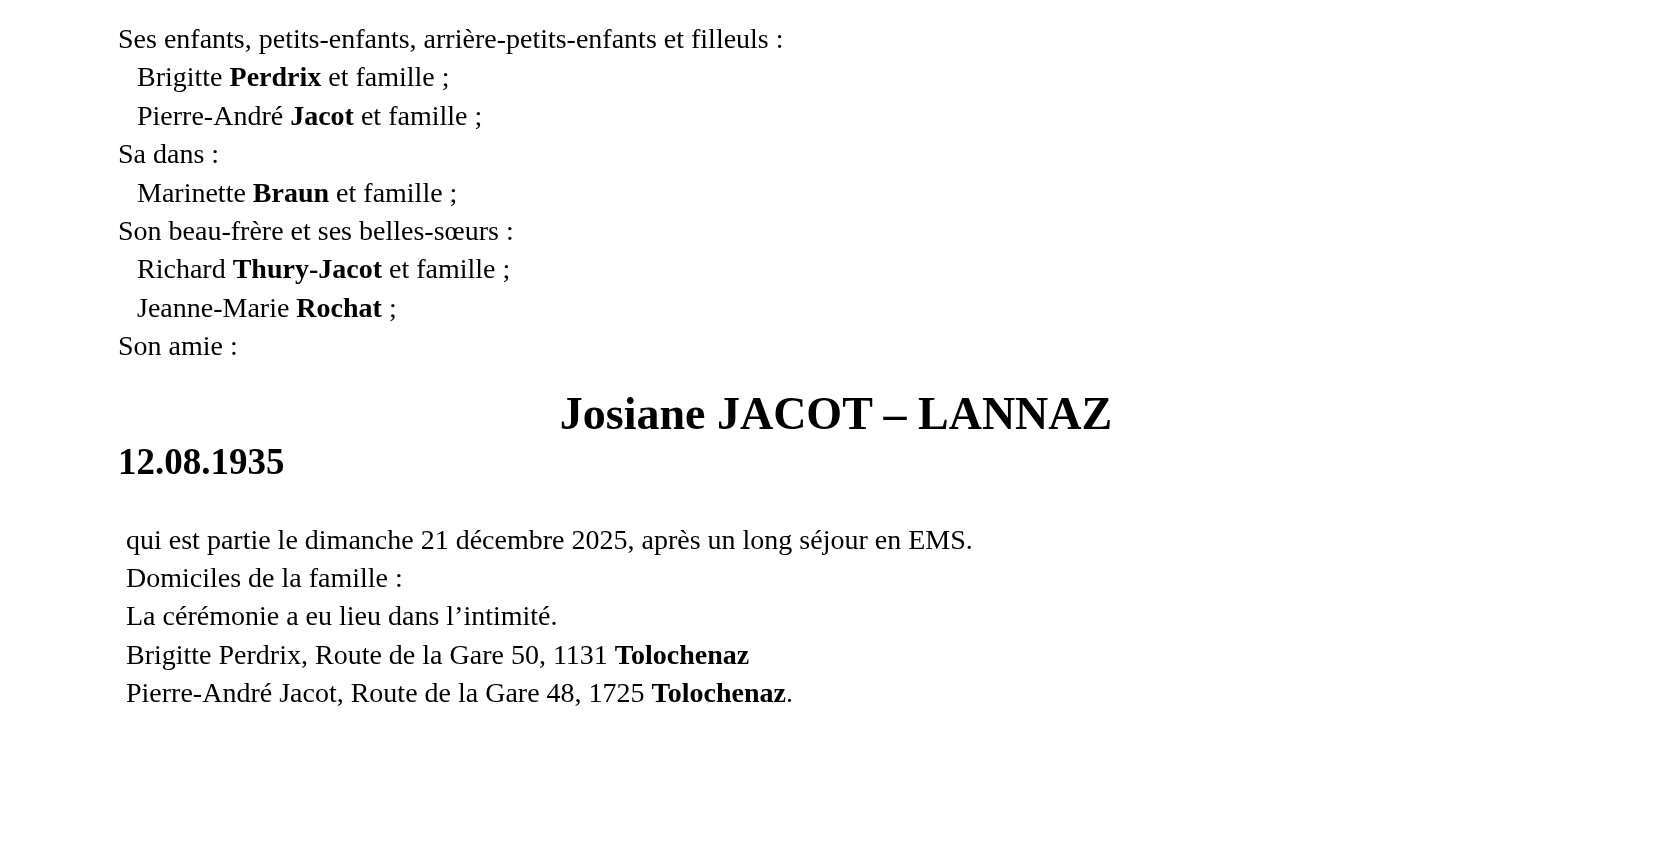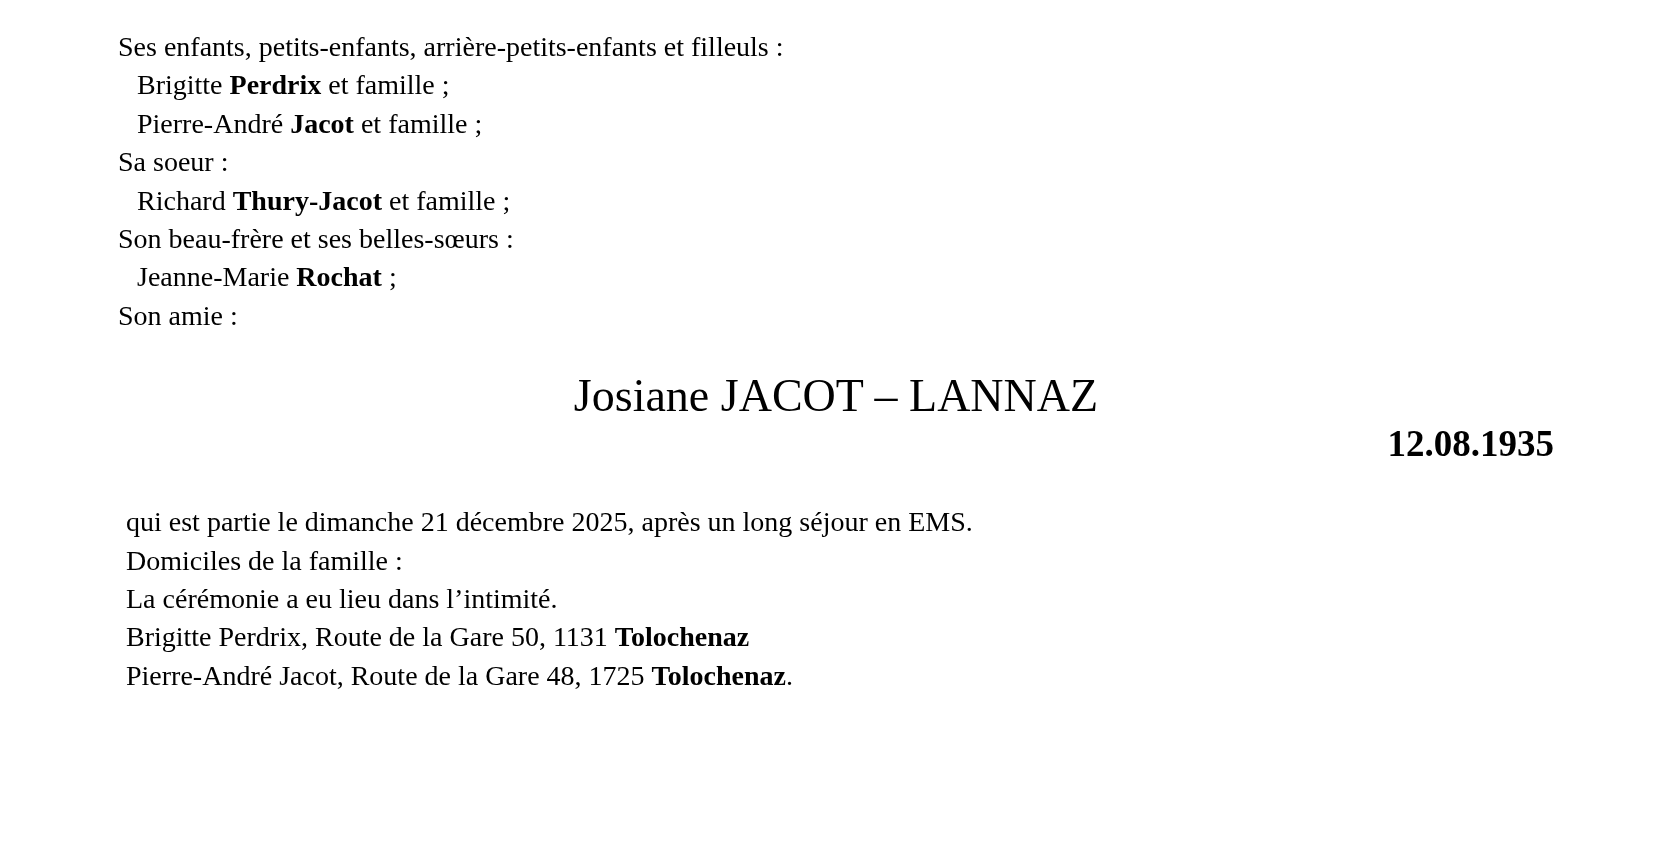--- a/index.html
+++ b/index.html
@@ -25,55 +25,56 @@
     line-height: 38.4px;
     white-space: pre-wrap;
   }
   .text-block .line.indent {
     padding-left: 19px;
   }
   .bold {
     font-weight: bold;
   }
   .family-block {
-    padding-top: 28px;
+    padding-top: 20px;
   }
   .deceased-name {
-    margin: 35px 0 0 0;
+    margin: 22px 0 0 0;
     font-size: 46px;
     line-height: 52px;
-    font-weight: normal;
+    font-weight: bold;
     text-align: center;
     white-space: pre-wrap;
   }
   .birth-date {
     font-size: 37px;
     line-height: 44px;
     font-weight: bold;
-    text-align: right;
+    text-align: left;
     white-space: pre-wrap;
   }
   .details-block {
     margin-top: 37px;
     margin-left: 8px;
   }
 </style>
 </head>
 <body>
 
 <div class="page">
   <div class="content">
 
     <div class="text-block family-block">
         <div class="line"><span>Ses enfants, petits-enfants, arrière-petits-enfants et filleuls :</span></div>
         <div class="line indent"><span>Brigitte </span><span class="bold">Perdrix</span><span> et famille ;</span></div>
         <div class="line indent"><span>Pierre-André </span><span class="bold">Jacot</span><span> et famille ;</span></div>
-        <div class="line"><span>Sa soeur :</span></div>
+        <div class="line"><span>Sa dans :</span></div>
+        <div class="line indent"><span>Marinette </span><span class="bold">Braun</span><span> et famille ;</span></div>
+        <div class="line"><span>Son beau-frère et ses belles-sœurs :</span></div>
         <div class="line indent"><span>Richard </span><span class="bold">Thury-Jacot</span><span> et famille ;</span></div>
-        <div class="line"><span>Son beau-frère et ses belles-sœurs :</span></div>
         <div class="line indent"><span>Jeanne-Marie </span><span class="bold">Rochat</span><span> ;</span></div>
         <div class="line"><span>Son amie :</span></div>
       </div>
 
     <h1 class="deceased-name">Josiane JACOT – LANNAZ</h1>
 
     <div class="birth-date">12.08.1935</div>
 
     <div class="text-block details-block">
         <div class="line"><span>qui est partie le dimanche 21 décembre 2025, après un long séjour en EMS.</span></div>

